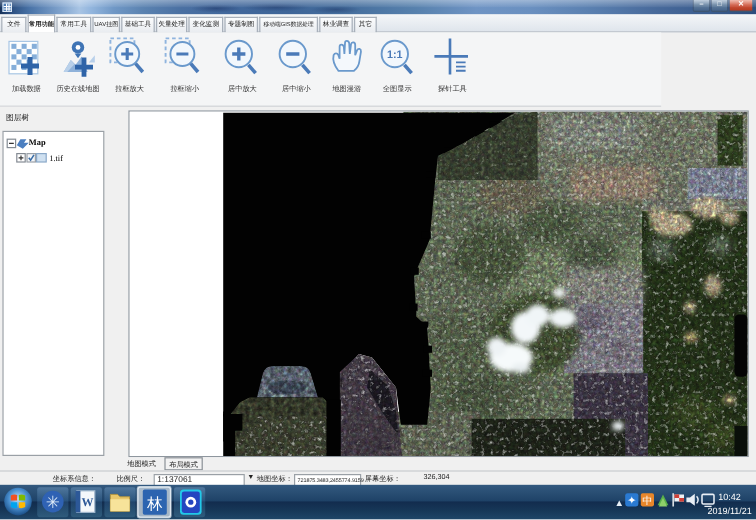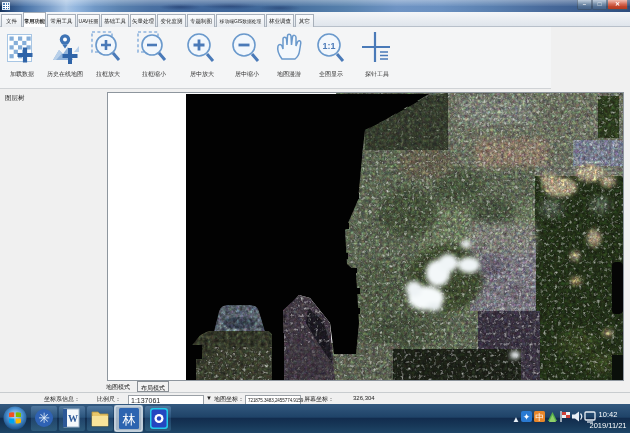--- a/index.html
+++ b/index.html
@@ -178,20 +178,34 @@
         <div class="ticon"></div>
         <div class="tlabel">全图显示</div>
       </div>
     <div class="tbtn" style="left:353px;">
         <div class="ticon"></div>
         <div class="tlabel">探针工具</div>
       </div>
   </div>
   <div class="leftpanel">
     <div class="lp-title">图层树</div>
+    <div class="lp-box" id="tree">
+      <svg width="80" height="50" viewBox="0 0 80 50" style="position:absolute;left:0;top:0;">
+        <rect x="3" y="6" width="7" height="7" fill="#fff" stroke="#848b93"></rect>
+        <path d="M4.5,9.5 L8.5,9.5" stroke="#333" stroke-width="1"></path>
+        <path d="M11,11 L14,6 L19,6 L17,9 L21,9 L16,14 Z" fill="#4c7fc0"></path>
+        <rect x="11" y="18" width="7" height="7" fill="#fff" stroke="#848b93"></rect>
+        <path d="M12.5,21.5 L16.5,21.5 M14.5,19.5 L14.5,23.5" stroke="#333" stroke-width="1"></path>
+        <rect x="19.5" y="18" width="7" height="7" fill="#f4f6f8" stroke="#9aa1a8"></rect>
+        <path d="M21,21.5 L22.5,23.5 L25.3,19" stroke="#3a6ea8" stroke-width="1.3" fill="none"></path>
+        <rect x="27.5" y="18" width="8" height="7" fill="#cfe0f0" stroke="#8aa8c8"></rect>
+      </svg>
+      <span style="position:absolute;left:21px;top:5px;font-weight:bold;font-size:7px;font-family:'Liberation Serif',serif;">Map</span>
+      <span style="position:absolute;left:38px;top:17.5px;font-size:7px;font-family:'Liberation Serif',serif;">1.tif</span>
+    </div>
   </div>
   <div class="mappanel" id="map">
 <svg width="515" height="287" viewBox="0 0 515 287">
 <defs>
 <filter id="nz" x="-2%" y="-2%" width="104%" height="104%" color-interpolation-filters="sRGB">
   <feTurbulence type="fractalNoise" baseFrequency="0.28" numOctaves="4" seed="7" result="t"></feTurbulence>
   <feColorMatrix in="t" type="saturate" values="0.3" result="tg"></feColorMatrix>
   <feComposite in="SourceGraphic" in2="tg" operator="arithmetic" k1="1.7" k2="0.25" k3="0" k4="0" result="m"></feComposite>
   <feComposite in="m" in2="SourceAlpha" operator="in"></feComposite>
 </filter>

